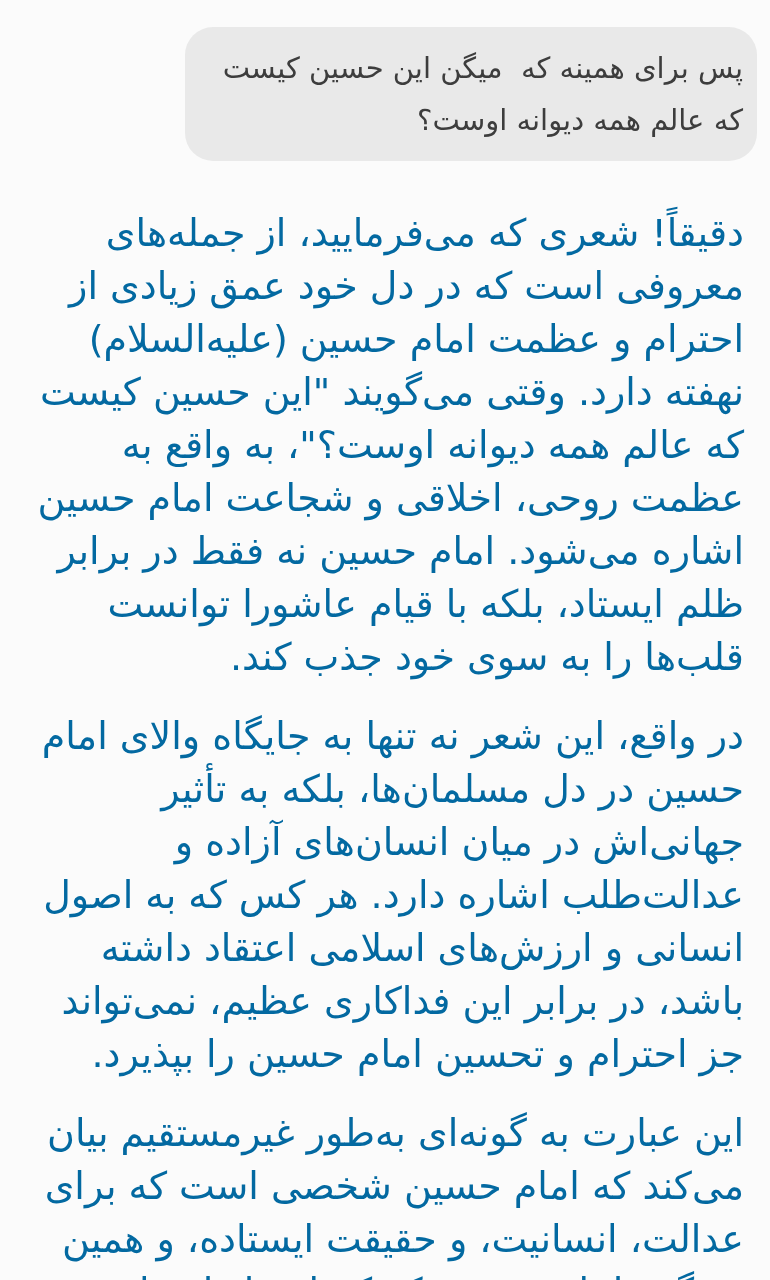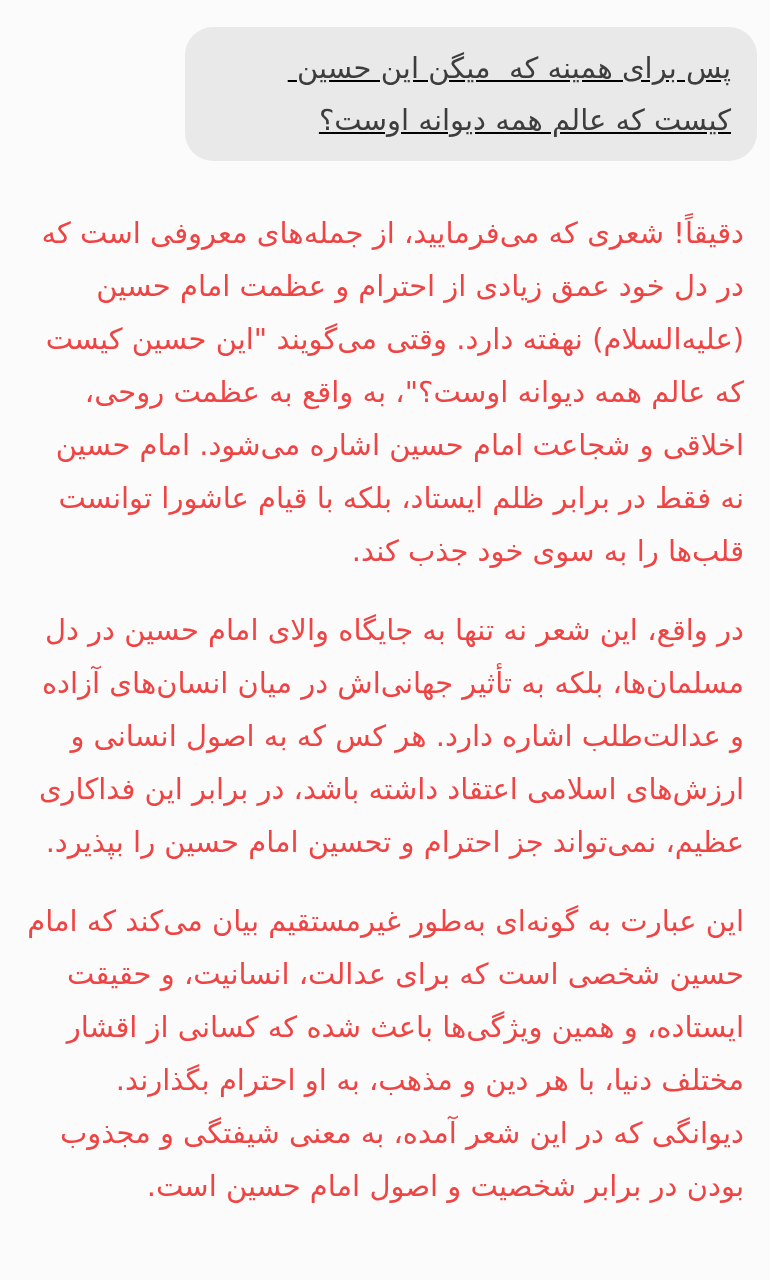--- a/index.html
+++ b/index.html
@@ -20,39 +20,38 @@
     background: #fbfbfb;
   }
   .bubble-row {
     display: flex;
     justify-content: flex-start; 
     padding: 0 13px;
   }
   .bubble {
     background: #e9e9e9;
     border-radius: 28px;
-    padding: 15px 26px;
+    padding: 15px 14px;
     max-width: 572px;
-    text-decoration: underline;
   }
   .bubble-text {
     display: block;
     font-size: 29px;
     line-height: 52px;
     color: #3d3d3d;
     text-align: right;
     white-space: pre-wrap;
   }
   .assistant {
     padding: 46px 26px 0 26px;
   }
   .assistant p {
-    font-size: 29px;
+    font-size: 38px;
     line-height: 53px;
-    color: #ef4444;
+    color: #0369a1;
     text-align: right;
     margin-bottom: 26px;
   }
 </style>
 </head>
 <body>
 
 <div class="screen">
 
   <div class="bubble-row">

